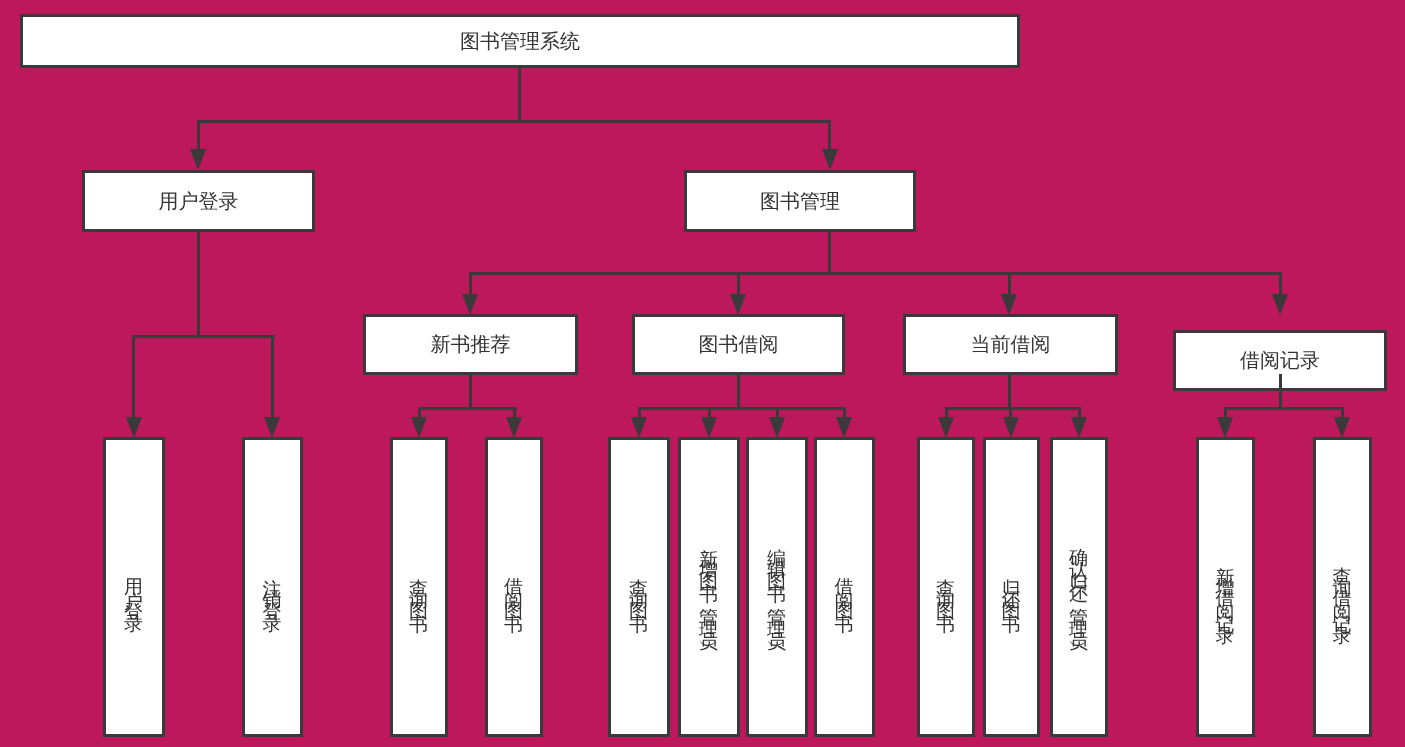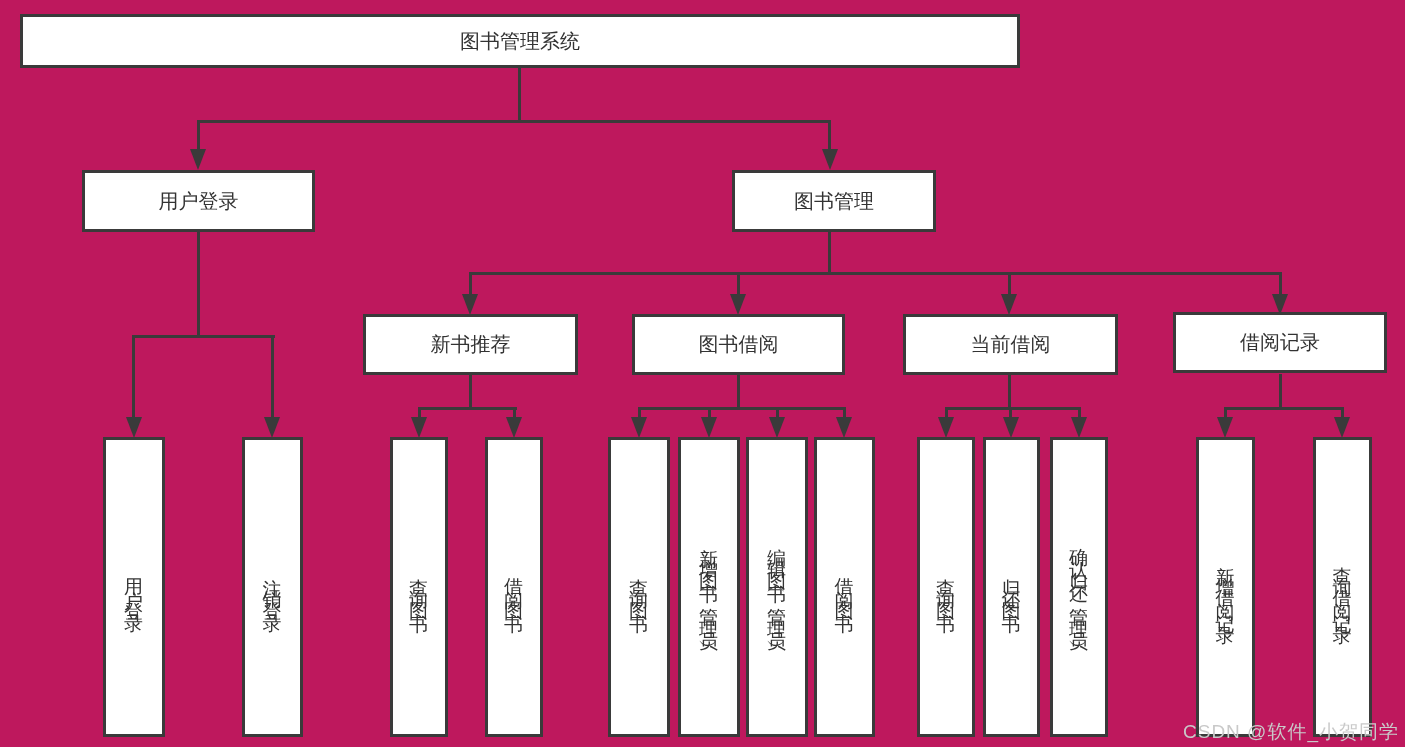--- a/index.html
+++ b/index.html
@@ -67,21 +67,21 @@
   <div class="vline" style="left:518px; top:65px; height:58px;"></div>
   <div class="hline" style="left:197px; top:120px; width:634px;"></div>
   <div class="vline" style="left:197px; top:120px; height:32px;"></div>
   <div class="vline" style="left:828px; top:120px; height:32px;"></div>
   <div class="arrow" style="left:190px; top:149px;"></div>
   <div class="arrow" style="left:822px; top:149px;"></div>
 
   <div class="box h" style="left:82px; top:170px; width:233px; height:62px;">
     <span>用户登录</span>
   </div>
-  <div class="box h" style="left:732px; top:170px; width:204px; height:62px;">
+  <div class="box h" style="left:684px; top:170px; width:232px; height:62px;">
     <span>图书管理</span>
   </div>
 
   <div class="vline" style="left:197px; top:232px; height:106px;"></div>
   <div class="hline" style="left:132px; top:335px; width:143px;"></div>
   <div class="vline" style="left:132px; top:335px; height:86px;"></div>
   <div class="vline" style="left:271px; top:335px; height:86px;"></div>
   <div class="arrow" style="left:126px; top:417px;"></div>
   <div class="arrow" style="left:264px; top:417px;"></div>
 
@@ -98,21 +98,21 @@
 
   <div class="box h" style="left:363px; top:314px; width:215px; height:61px;justify-content:center;">
     <span>新书推荐</span>
   </div>
   <div class="box h" style="left:903px; top:314px; width:215px; height:61px;">
     <span>当前借阅</span>
   </div>
   <div class="box h" style="left:632px; top:314px; width:213px; height:61px;">
     <span>图书借阅</span>
   </div>
-  <div class="box h" style="left:1173px; top:312px; width:214px; height:61px;">
+  <div class="box h" style="left:1173px; top:330px; width:214px; height:61px;">
     <span>借阅记录</span>
   </div>
 
   <div class="vline" style="left:469px; top:374px; height:36px;"></div>
   <div class="hline" style="left:418px; top:407px; width:99px;"></div>
   <div class="vline" style="left:418px; top:407px; height:14px;"></div>
   <div class="vline" style="left:513px; top:407px; height:14px;"></div>
   <div class="arrow" style="left:411px; top:417px;"></div>
   <div class="arrow" style="left:506px; top:417px;"></div>
 
@@ -180,15 +180,14 @@
     <span>确认归还（管理员）</span>
   </div>
 
   <div class="box v" style="left:1196px; top:437px; width:59px; height:300px;">
     <span>新增借阅记录</span>
   </div>
   <div class="box v" style="left:1313px; top:437px; width:59px; height:300px;">
     <span>查询借阅记录</span>
   </div>
 
-  <div class="watermark">CSDN @软件_小贺同学</div>
 
 </div>
 
 </body></html>

